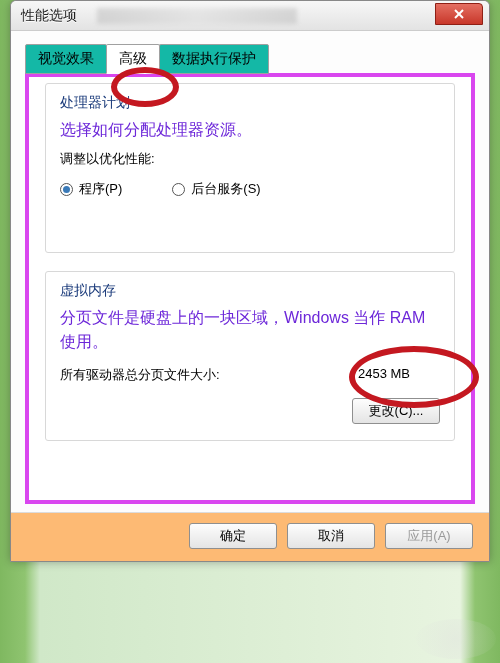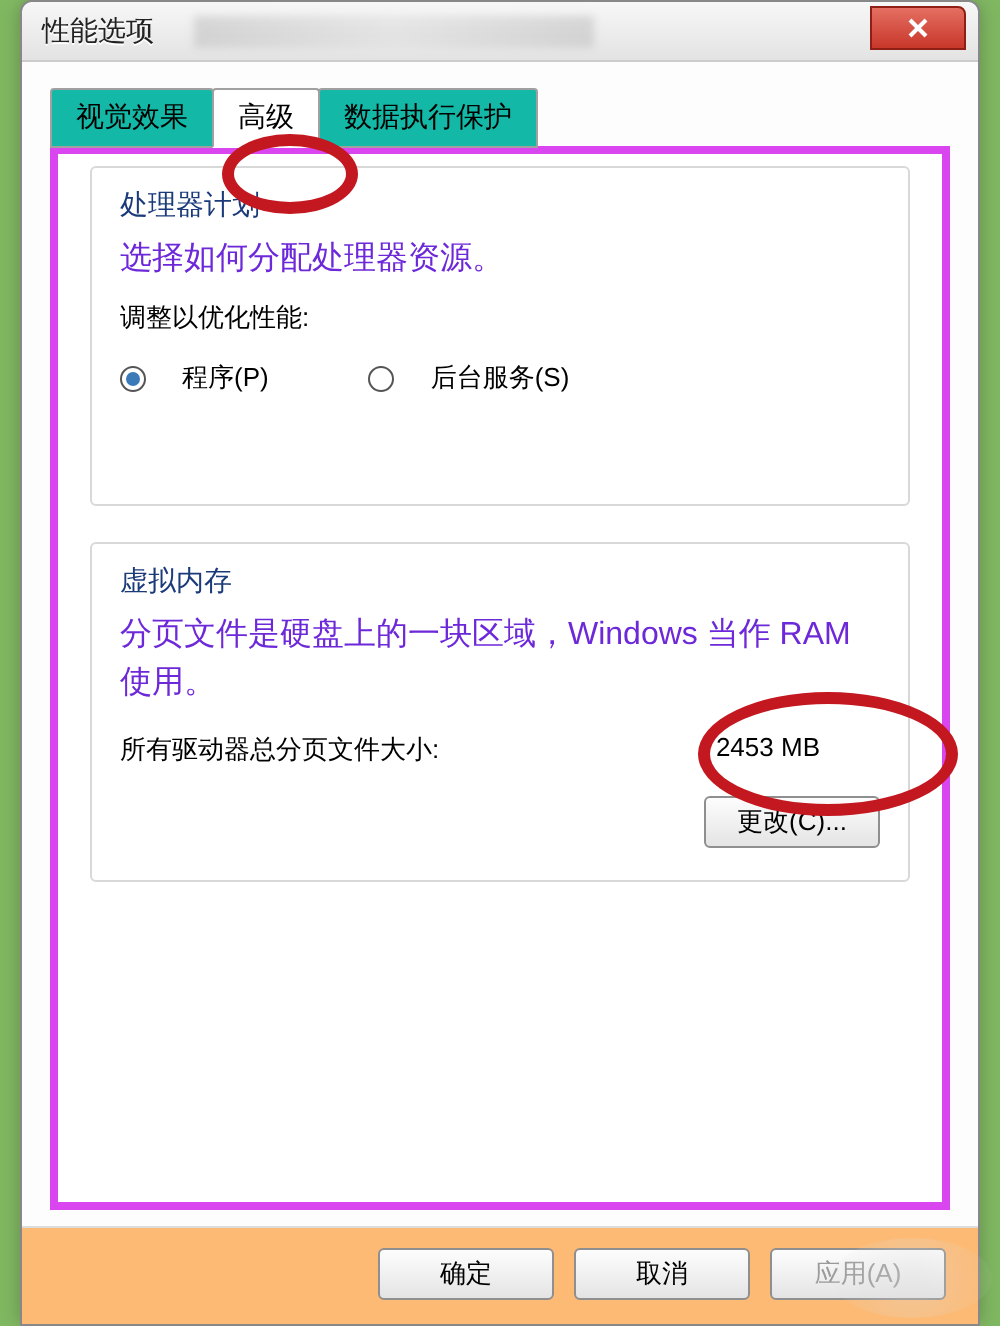--- a/index.html
+++ b/index.html
@@ -11,21 +11,21 @@
     font-family: "Microsoft YaHei", SimSun, Arial, sans-serif;
     font-size: 13px;
     overflow: hidden;
     position: relative;
   }
   .window {
     position: absolute;
     left: 10px;
     top: 0;
     width: 480px;
-    height: 663px;
+    height: 562px;
     background: #fdfdfd;
     border: 1px solid #888;
     border-radius: 6px 6px 0 0;
     box-shadow: 0 0 10px rgba(0,0,0,0.3);
     display: flex;
     flex-direction: column;
   }
   .titlebar {
     height: 30px;
     background: linear-gradient(to bottom, #f7f7f7, #e3e3e3);
@@ -127,21 +127,21 @@
     font-size: 13px;
   }
   .radio-row {
     display: flex;
     margin-top: 12px;
     gap: 50px;
   }
   .radio-item {
     display: flex;
     align-items: center;
-    gap: 18px;
+    gap: 6px;
     font-size: 13px;
     cursor: pointer;
   }
   .radio-dot {
     width: 13px;
     height: 13px;
     border: 1px solid #555;
     border-radius: 50%;
     display: inline-flex;
     align-items: center;

